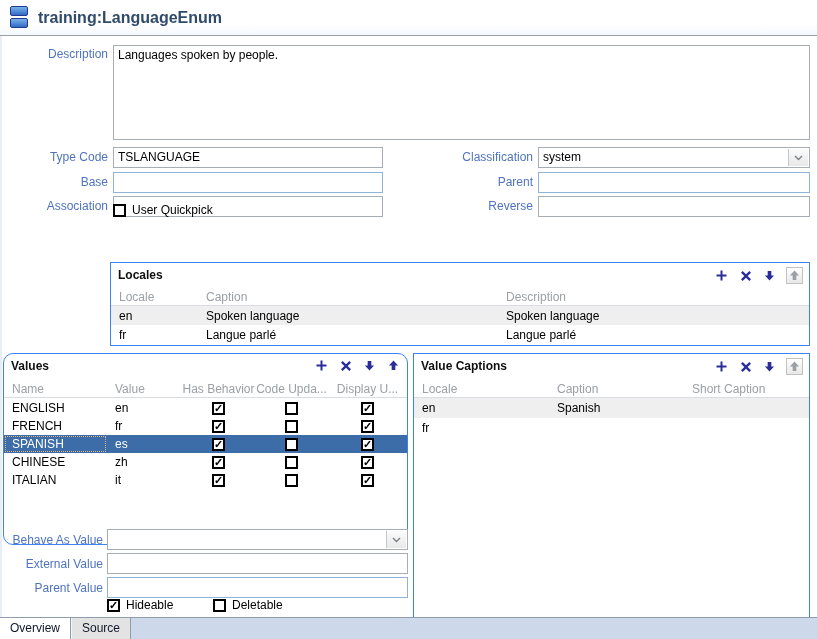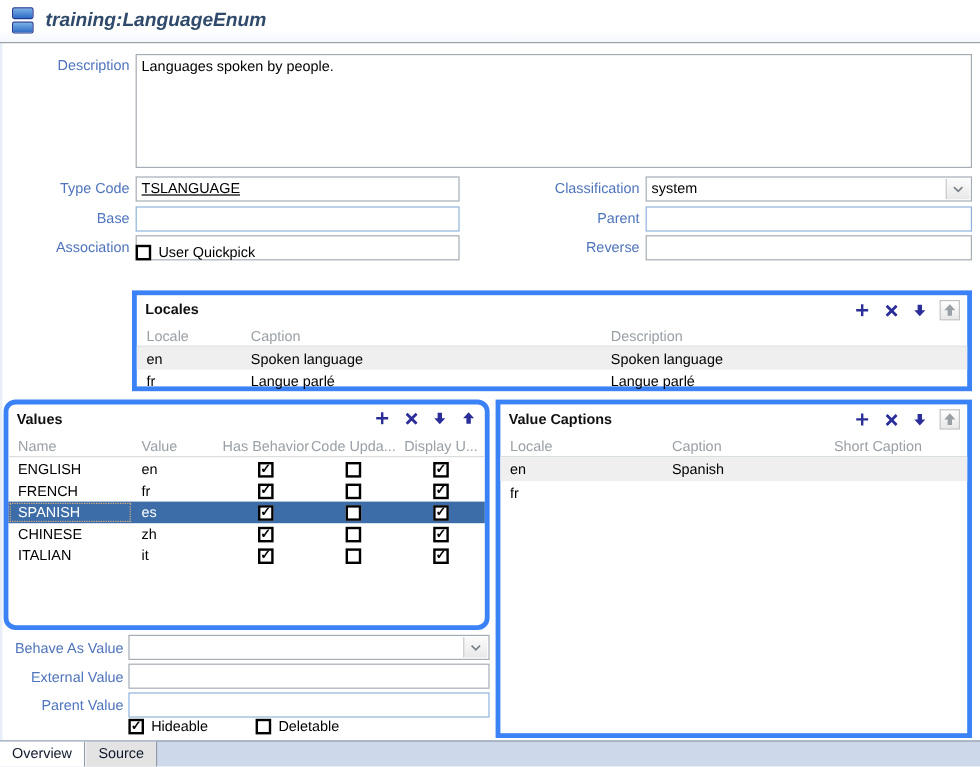--- a/index.html
+++ b/index.html
@@ -6,42 +6,42 @@
   html,body { margin:0; padding:0; background:#ffffff; }
   .app {
     position:relative; width:817px; height:639px; overflow:hidden;
     background:#ffffff; font-family:"Liberation Sans", sans-serif;
     font-size:12px; color:#000;
   }
   .left-edge { position:absolute; left:0; top:36px; width:2px; height:581px; background:#e7eef8; }
 
   
   .hdr { position:absolute; left:0; top:0; width:817px; height:36px;
-         background:linear-gradient(to bottom,#ffffff 70%,#f4f8fd); border-bottom:1px solid #9aa0a6;font-style:italic; }
+         background:linear-gradient(to bottom,#ffffff 70%,#f4f8fd); border-bottom:1px solid #9aa0a6; }
   .enum-icon { position:absolute; left:10px; top:6px; width:20px; height:24px; }
   .enum-icon div { width:18px; height:10px; border:1px solid #1f3a93; border-radius:2px;
                    background:linear-gradient(to bottom,#7ab1e8,#2f6bc4); margin-bottom:2px; }
   .title { position:absolute; left:38px; top:9px; font-size:16px; font-weight:bold; color:#2f4a6b; }
 
   
   .lbl { position:absolute; width:110px; text-align:right; color:#4f74bd; white-space:nowrap; }
   .fld { position:absolute; background:#fff; border:1px solid #a6adb5; padding:2px 4px; overflow:hidden;
          white-space:nowrap; }
   .combo .chev { position:absolute; right:1px; top:1px; bottom:1px; width:20px;
                  background:linear-gradient(to bottom,#fbfbfb,#e8e8e8); border-left:1px solid #c3c8ce;
                  display:flex; align-items:center; justify-content:center; }
   .picker { border:1px solid #8fb2dc; }
 
   
   .cb { width:13px; height:13px; border:2px solid #000; background:#fff; display:flex;
         align-items:center; justify-content:center; font-size:11px; font-weight:bold; line-height:10px; color:#000; }
   .cb-row { position:absolute; display:flex; align-items:center; gap:6px; }
 
   
-  .panel { position:absolute; border:4px solid #3b82f6; background:#fff; }
+  .panel { position:absolute; border:1px solid #3b82f6; background:#fff;margin-top:20px; }
   .panel-title { position:absolute; left:7px; top:5px; font-weight:bold; color:#101010; }
   .panel-tools { position:absolute; right:6px; top:4px; display:flex; gap:9px; align-items:center; }
   .tool { width:15px; height:15px; display:flex; align-items:center; justify-content:center; }
   .tool.framed { width:17px; height:17px; border:1px solid #c2c2c2; background:linear-gradient(to bottom,#ffffff,#e8e8e8); }
 
   .thead { position:absolute; left:0; right:0; color:#9aa0a6; border-bottom:1px solid #d9dde1; }
   .rows  { position:absolute; left:0; right:0; }
   .row   { width:100%; }
   .cell  { overflow:hidden; white-space:nowrap; padding-left:8px; display:flex; align-items:center; }
   .cell.center { justify-content:center; padding-left:0; }
@@ -78,21 +78,21 @@
         <div></div>
         <div></div>
       </div>
     <div class="title">training:LanguageEnum</div>
   </div>
 
   <div class="lbl" style="left:-2px; top:47px;">Description</div>
   <div class="fld" style="left:113px; top:45px; width:697px; height:95px; white-space:normal;">Languages spoken by people.</div>
 
   <div class="lbl" style="left:-2px; top:150px;">Type Code</div>
-  <div class="fld" style="left:113px; top:147px; width:270px; height:21px;text-decoration:underline;">TSLANGUAGE</div>
+  <div class="fld" style="left:113px; top:147px; width:270px; height:21px;">TSLANGUAGE</div>
 
   <div class="lbl" style="left:423px; top:150px;">Classification</div>
   <div class="fld combo" style="left:538px; top:147px; width:272px; height:21px;">
     <span>system</span>
     <span class="chev">
       <svg width="9" height="6" viewBox="0 0 9 6">
           <polyline points="1,1 4.5,4.5 8,1" fill="none" stroke="#7a8087" stroke-width="1.4"></polyline>
         </svg>
     </span>
   </div>

